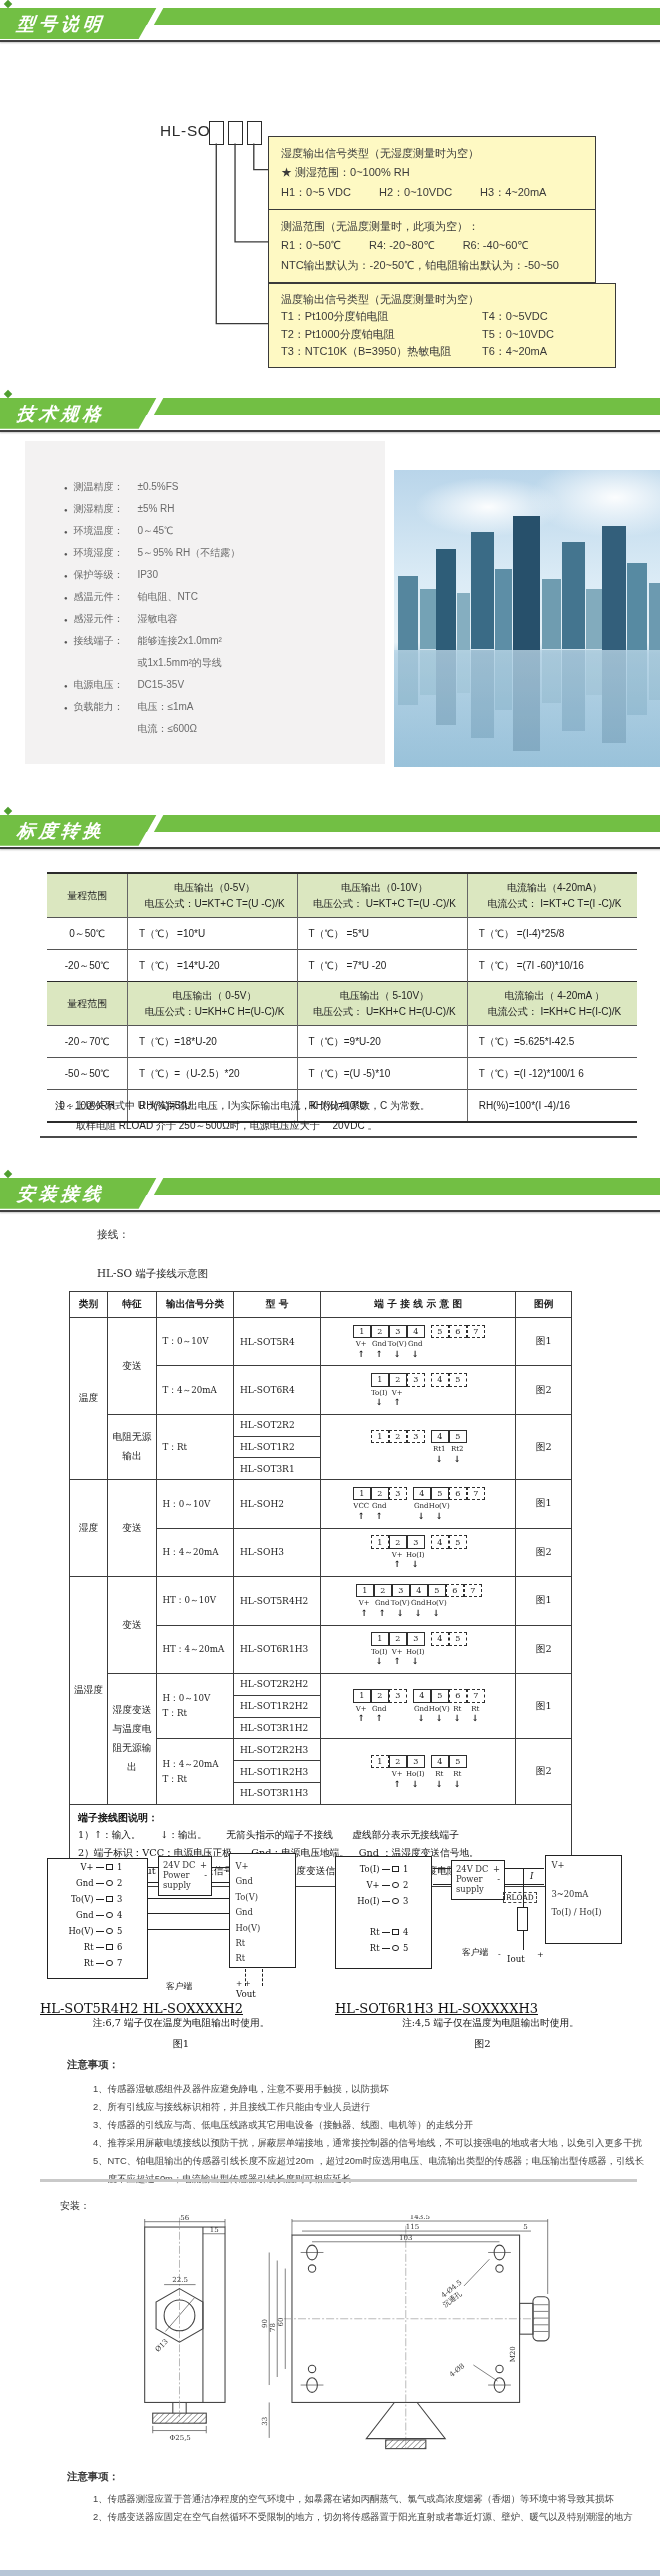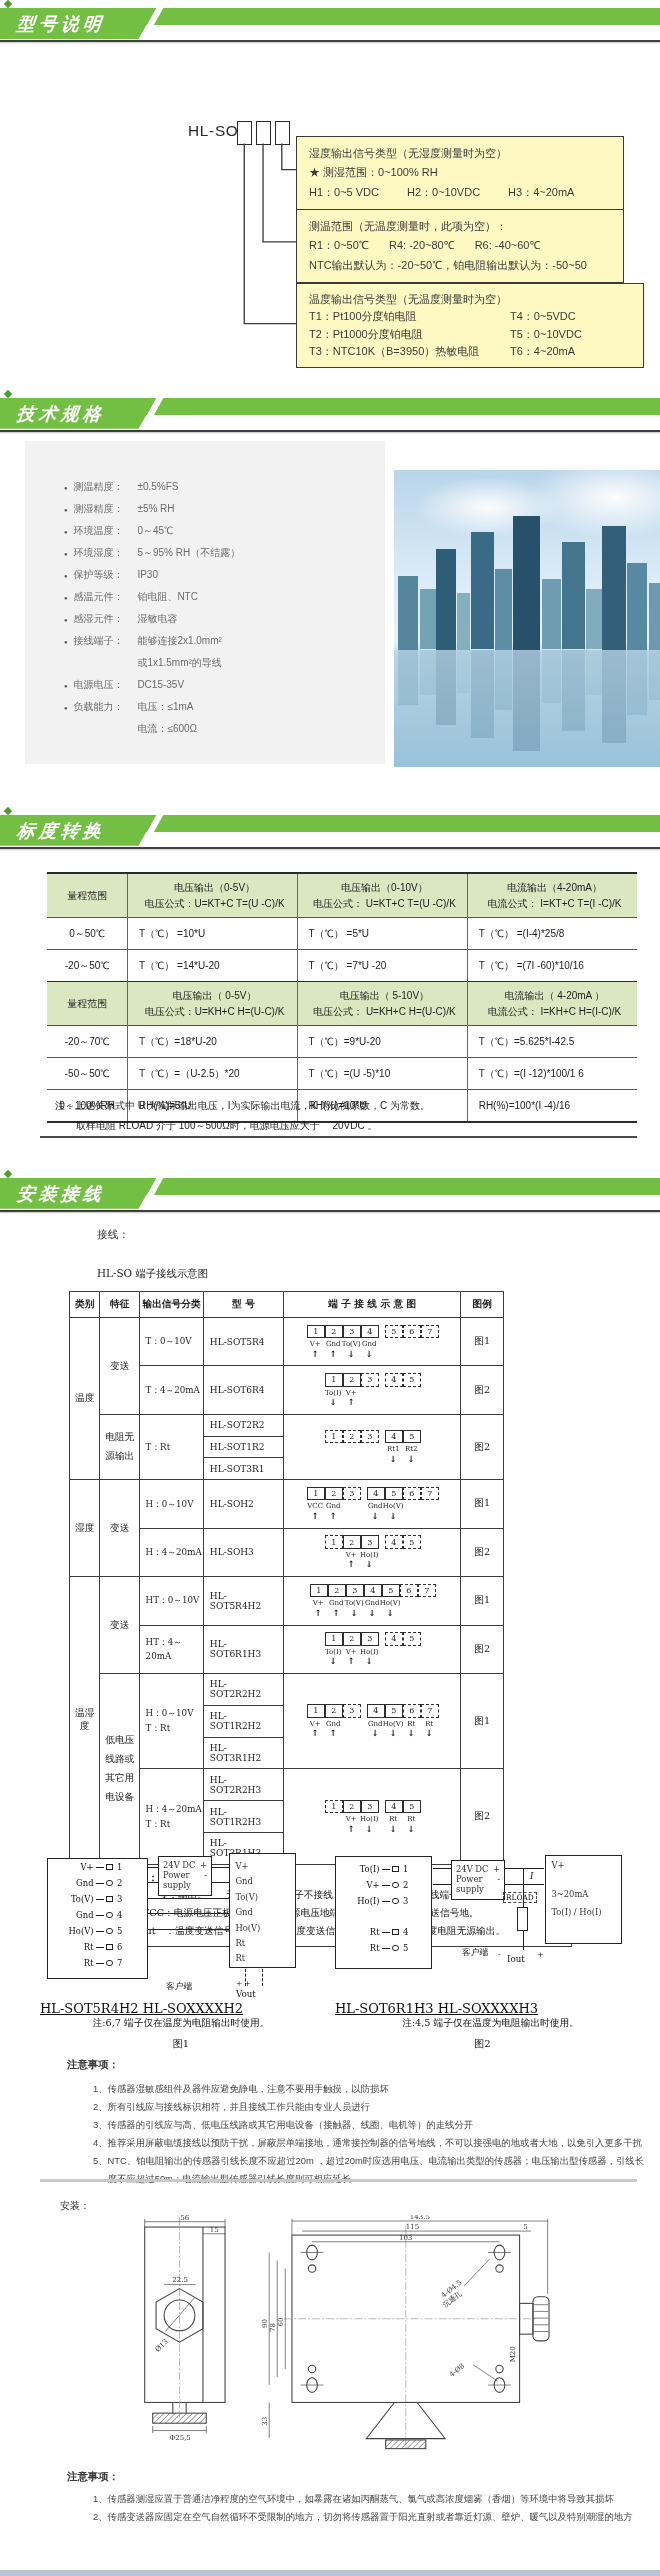--- a/index.html
+++ b/index.html
@@ -10,21 +10,21 @@
   .sec-diamond{position:absolute;left:5.4px;top:0px;width:6px;height:6px;background:#4f9e2f;transform:rotate(45deg);z-index:4;}
   .sec-bar{position:absolute;left:0;top:6.7px;width:100%;height:17.4px;background:#72bf44;z-index:1;}
   .sec-slash{position:absolute;left:148px;top:6px;width:6.7px;height:32px;background:#fff;transform:skewX(-29deg);z-index:2;}
   .sec-tab{position:absolute;left:0;top:6.7px;width:156px;height:31px;background:#72bf44;
            clip-path:polygon(0 0,100% 0,calc(100% - 17.4px) 100%,0 100%);z-index:3;}
   .sec-title{display:block;margin:4px 0 0 17.4px;font-size:18px;font-weight:bold;font-style:italic;
              color:#fff;letter-spacing:4px;transform:skewX(-6deg);white-space:nowrap;}
   .sec-line{position:absolute;left:0;top:39px;width:100%;height:2px;background:#3f3f3f;
             box-shadow:0 1.3px 1.3px rgba(0,0,0,.2);z-index:0;}
   
-  .model{position:absolute;left:0;top:47px;width:530px;height:343px;margin-left:28px;}
+  .model{position:absolute;left:0;top:47px;width:530px;height:343px;}
   .hlso{position:absolute;left:160px;top:75px;font-size:15.4px;color:#2b2b2b;letter-spacing:0.7px;}
   .msq{position:absolute;top:74px;width:13.4px;height:21.5px;border:1.3px solid #2b2b2b;background:#fff;}
   .mline{position:absolute;left:0;top:0;width:661px;height:343px;}
   .mbox{position:absolute;left:268px;border:1.3px solid #3a3a3a;background:#fef9c3;padding:6.7px 12px;
         font-size:11px;color:#3a3a3a;line-height:19.5px;}
   .mbox .cols{display:flex;gap:28px;}
   .mbox .tc{display:flex;}
   .mbox .tc span:first-child{width:201px;}
   
   .spec-panel{position:absolute;left:25px;top:441px;width:360px;height:323px;background:#f3f2f2;}
@@ -48,21 +48,21 @@
   .scale-table td+td{border-left:0.8px solid #666;}
   .scale-table td.rng{width:71px;text-align:center;}
   .scale-table td.f{width:166px;padding-left:10.7px;}
   .scale-note{position:absolute;left:55px;font-size:10px;color:#1f1f1f;font-family:"Liberation Sans",sans-serif;}
   .hr-dark{position:absolute;left:40px;width:597px;height:2px;background:#4a4a4a;}
   .hr-gray{position:absolute;left:40px;width:597px;height:2.7px;background:#c9c9c9;}
   
   .plain-label{position:absolute;font-size:10.7px;color:#333;}
   .serif-label{position:absolute;font-family:"DejaVu Serif",serif;font-size:10.4px;color:#222;}
   .wt-wrap{position:absolute;left:69px;top:1291px;width:503px;}
-  .wt{border-collapse:collapse;width:435px;font-family:"DejaVu Serif",serif;color:#1c1c1c;background:#fff;}
+  .wt{border-collapse:collapse;width:503px;font-family:"DejaVu Serif",serif;color:#1c1c1c;background:#fff;}
   .wt th,.wt td{border:0.9px solid #3c3c3c;}
   .wt th{font-weight:bold;font-size:9.7px;height:23px;}
   .c-cat{width:38px;text-align:center;font-size:9.7px;}
   .c-feat{width:44px;text-align:center;font-size:9.7px;padding:2.7px 4px;line-height:1.95;}
   .c-sig{width:75px;font-size:8.7px;padding-left:5.4px;line-height:1.7;}
   .c-mod{width:89px;font-size:9px;padding:0;}
   .wt .mrow{padding:5.4px 6px;}
   .wt .mrow+.mrow{border-top:0.9px solid #3c3c3c;}
   .c-strip{width:199px;padding:6.7px 1.3px;}
   .c-fig{width:58px;text-align:center;font-size:9.7px;}
@@ -135,21 +135,21 @@
       <div>湿度输出信号类型（无湿度测量时为空）</div>
       <div>★ 测湿范围：0~100% RH</div>
       <div class="cols">
         <span>H1：0~5 VDC</span>
         <span>H2：0~10VDC</span>
         <span>H3：4~20mA</span>
       </div>
     </div>
     <div class="mbox" style="top:162px;width:302px">
       <div>测温范围（无温度测量时，此项为空）：</div>
-      <div class="cols" style="gap:20px">
+      <div class="cols" style="gap:28px">
         <span>R1：0~50℃</span>
         <span>R4: -20~80℃</span>
         <span>R6: -40~60℃</span>
       </div>
       <div>NTC输出默认为：-20~50℃，铂电阻输出默认为：-50~50</div>
     </div>
     <div class="mbox" style="top:236px;width:322px;line-height:17.4px">
       <div>温度输出信号类型（无温度测量时为空）</div>
       <div class="tc">
           <span>T1：Pt100分度铂电阻</span>
@@ -344,21 +344,21 @@
     </tr>
     <tr>
       <td class="rng">0～100%RH</td>
       <td class="f">RH(%)=5*U</td>
       <td class="f">RH(%)=10*U</td>
       <td class="f">RH(%)=100*(I -4)/16</td>
     </tr>
   </tbody>
     </table>
   <div class="scale-note" style="top:1099px">注：上述关系式中 U 为实际输出电压，I为实际输出电流，K 为比例系数，C 为常数。</div>
-  <div class="scale-note" style="top:1119px;left:76px">取样电阻  RLOAD  介于 100～500Ω时，电源电压应大于　 20VDC 。</div>
+  <div class="scale-note" style="top:1119px;left:76px">取样电阻  RLOAD  介于 250～500Ω时，电源电压应大于　 20VDC 。</div>
   <div class="hr-dark" style="top:1136px"></div>
 
   <div class="sec" style="top:1171px">
     <div class="sec-diamond"></div>
     <div class="sec-bar"></div>
     <div class="sec-slash"></div>
     <div class="sec-tab">
       <span class="sec-title">安装接线</span>
     </div>
     <div class="sec-line"></div>
@@ -689,21 +689,21 @@
                     <div class="tcell dash">5</div>
                     <div class="tlab"></div>
                     <div class="tarr"></div>
                   </div>
                 </div>
               </div>
             </td>
         <td class="c-fig">图2</td>
       </tr>
       <tr>
-        <td class="c-feat" rowspan="2">低电压线路或其它用电设备</td>
+        <td class="c-feat" rowspan="2">湿度变送与温度电阻无源输出</td>
         <td class="c-sig">
           <div>H：0～10V</div>
           <div>T：Rt</div>
         </td>
         <td class="c-mod">
               <div class="mrow">HL-SOT2R2H2</div>
               <div class="mrow">HL-SOT1R2H2</div>
               <div class="mrow">HL-SOT3R1H2</div>
             </td>
         <td class="c-strip">

